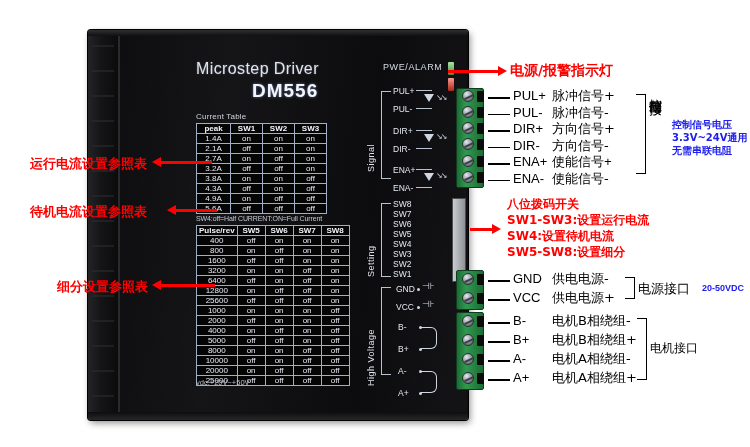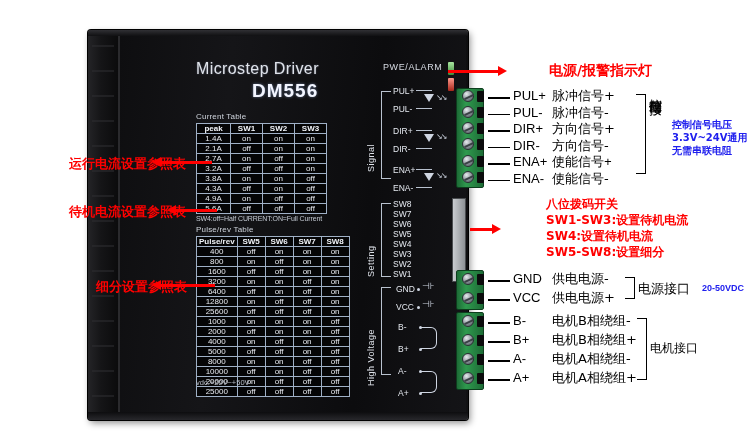--- a/index.html
+++ b/index.html
@@ -135,21 +135,21 @@
   .screw::after{
     content:""; position:absolute; left:1px; top:5px; width:10px; height:1.5px;
     background:#3a4045; transform:rotate(-25deg);
   }
   .blk{
     position:absolute; width:7px; height:11px; background:#0b0b0c; border-radius:1px;
   }
 
   
   .ann{ position:absolute; }
-  .ann-red{ color:#ff0000; font-weight:bold;margin-left:39px; }
+  .ann-red{ color:#ff0000; font-weight:bold; }
   .ann-blue{ color:#2020ee; font-weight:bold; }
   .ann-black{ color:#000000; }
   .cn{ font-family:"DejaVu Sans", sans-serif; }
 
   .arrow-line{ position:absolute; background:#ff0000; height:3px; }
   .arrow-head{
     position:absolute; width:0; height:0;
     border-top:5px solid transparent; border-bottom:5px solid transparent;
   }
   .arrow-head.left{ border-right:9px solid #ff0000; }
@@ -252,21 +252,20 @@
             <td class="cx">off</td>
             <td class="cx">off</td>
             <td class="cx">off</td>
           </tr>
         </tbody>
     </table>
     <div class="t-note">SW4:off=Half CURRENT:ON=Full Current</div>
   </div>
 
   <div class="tbl-wrap" id="pulse-table-wrap">
-    <div class="tbl-caption">Pulse/rev Table</div>
     <table class="silktbl" id="pulse-table">
       <thead>
           <tr>
             <th class="c0">Pulse/rev</th>
             <th class="cx">SW5</th>
             <th class="cx">SW6</th>
             <th class="cx">SW7</th>
             <th class="cx">SW8</th>
           </tr>
         </thead>
@@ -483,21 +482,21 @@
   <div class="arrow-line" style="left:160px; top:284px; width:55px;"></div>
   <div class="arrow-head left" style="left:152px; top:280px;"></div>
 
   <div class="arrow-line" style="left:448px; top:70px; width:52px;"></div>
   <div class="arrow-head right" style="left:498px; top:66px;"></div>
   <div class="ann ann-red cn" style="left:510px; top:62px; font-size:14px;">电源/报警指示灯</div>
 
   <div class="arrow-line" style="left:470px; top:228px; width:24px;"></div>
   <div class="arrow-head right" style="left:492px; top:224px;"></div>
   <div class="ann ann-red cn" style="left:507px; top:196px; font-size:12px;">八位拨码开关</div>
-  <div class="ann ann-red cn" style="left:507px; top:212px; font-size:12px;">SW1-SW3:设置待机电流</div>
+  <div class="ann ann-red cn" style="left:507px; top:212px; font-size:12px;">SW1-SW3:设置运行电流</div>
   <div class="ann ann-red cn" style="left:507px; top:228px; font-size:12px;">SW4:设置待机电流</div>
   <div class="ann ann-red cn" style="left:507px; top:244px; font-size:12px;text-align:center;">SW5-SW8:设置细分</div>
 
   <div id="control-terminal-list">
       <div class="lead" style="left: 488px; top: 97px; width: 22px;"></div>
       <div class="ann ann-black" style="left: 513px; top: 88px; font-size: 13px;">PUL+</div>
       <div class="ann ann-black cn" style="left: 552px; top: 87px; font-size: 13px;">脉冲信号+</div>
       <div class="lead" style="left: 488px; top: 113.5px; width: 22px;"></div>
       <div class="ann ann-black" style="left: 513px; top: 104.5px; font-size: 13px;">PUL-</div>
       <div class="ann ann-black cn" style="left: 552px; top: 103.5px; font-size: 13px;">脉冲信号-</div>

